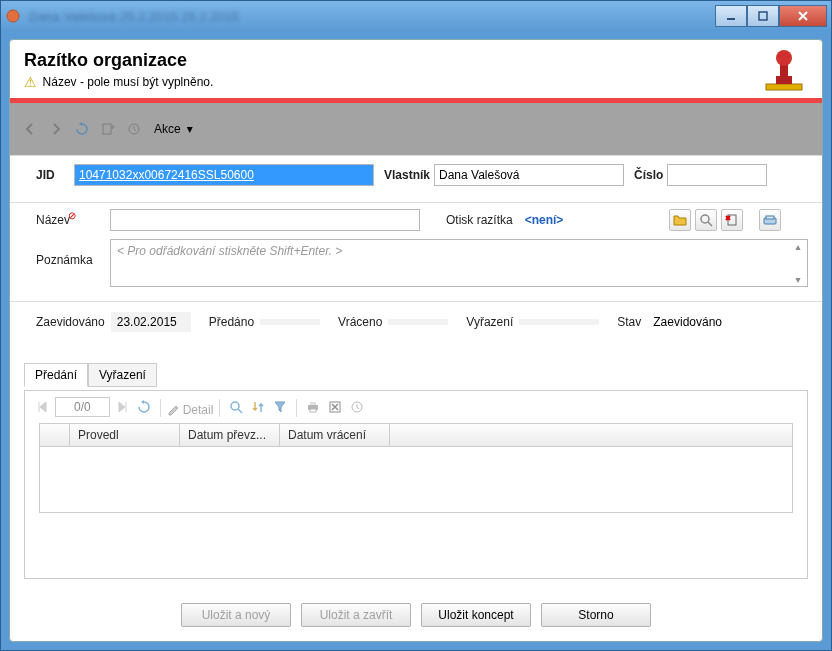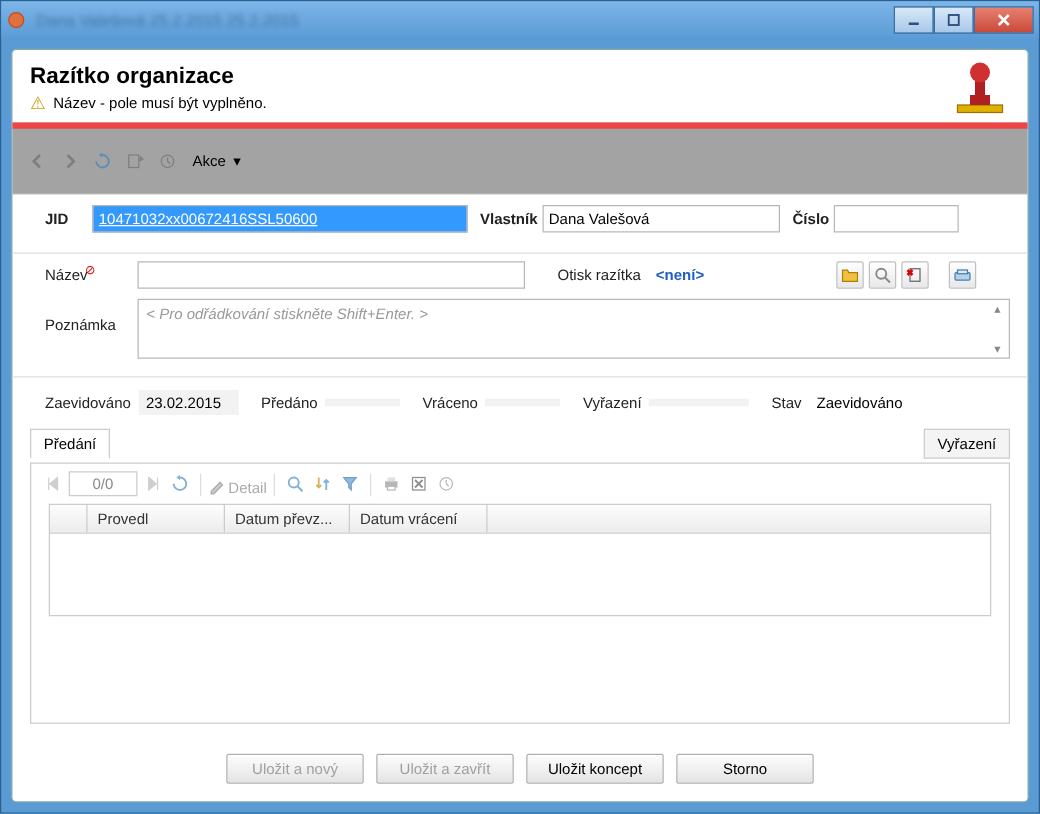--- a/index.html
+++ b/index.html
@@ -30,21 +30,21 @@
 .req-mark { color: #d00; font-size: 10px; position: relative; top: -5px; left: -2px; }
 .link-text { color: #2060c0; font-weight: bold; }
 .icon-btn { width: 22px; height: 22px; border: 1px solid #c0c0c0; background: linear-gradient(#fefefe,#e8e8e8); display: flex; align-items: center; justify-content: center; cursor: pointer; border-radius: 2px; }
 .textarea-wrap { flex: 1; position: relative; border: 1px solid #b8b8b8; height: 48px; background: #fff; }
 .textarea-placeholder { color: #999; padding: 4px 6px; font-style: italic; }
 .scroller { position: absolute; right: 1px; top: 1px; bottom: 1px; width: 16px; display: flex; flex-direction: column; justify-content: space-between; }
 .scroller span { color: #888; font-size: 10px; text-align: center; }
 .status-row { display: flex; align-items: center; gap: 6px; padding: 10px 14px; }
 .status-val { background: #f2f2f2; padding: 3px 6px; min-width: 60px; }
 .tabs-area { margin: 4px 14px 10px; border: 1px solid #ccc; flex: 1; display: flex; flex-direction: column; background: #fff; }
-.tab-wrap { display: flex; justify-content: space-between; }
+.tab-wrap { margin-top: 20px; display: flex; }
 .tab { padding: 4px 10px; border: 1px solid #ccc; background: #f4f4f4; cursor: pointer; position: relative; top: 1px; }
 .tab.active { background: #fff; border-bottom: 1px solid #fff; }
 .inner-toolbar { display: flex; align-items: flex-end; gap: 2px; padding: 6px 8px; }
 .pager-display { border: 1px solid #ccc; padding: 2px 18px; color: #888; text-align: center; }
 .tb-sep { width: 1px; height: 18px; background: #ddd; margin: 0 4px; }
 .detail-btn { display: flex; align-items: center; gap: 2px; color: #aaa; cursor: pointer; }
 .table-wrap { margin: 0 14px 14px; border: 1px solid #ccc; height: 90px; overflow: hidden; }
 .table-head { display: flex; background: linear-gradient(#fdfdfd,#ececec); border-bottom: 1px solid #ccc; }
 .th { padding: 4px 8px; border-right: 1px solid #ccc; color: #333; }
 .th:nth-child(1){width:30px;} .th:nth-child(2){width:110px;} .th:nth-child(3){width:100px;} .th:nth-child(4){width:110px;} .th:nth-child(5){width:120px;}

